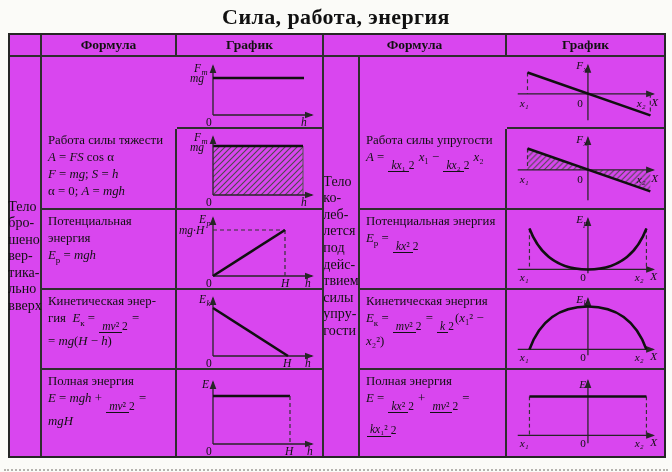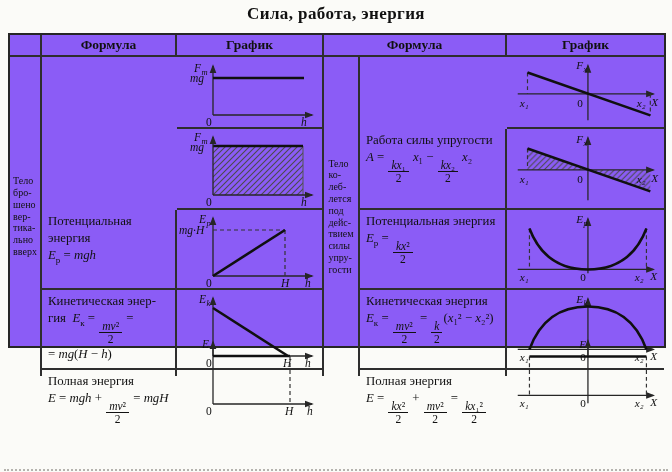--- a/index.html
+++ b/index.html
@@ -3,39 +3,39 @@
 <meta charset="utf-8">
 <style>
   html,body{margin:0;padding:0;}
   body{
     width:672px;height:472px;position:relative;overflow:hidden;
     background:#fbfbf8;color:#111;
     font-family:"Liberation Serif","DejaVu Serif",serif;
   }
   .page-title{
     position:absolute;top:4px;left:0;width:100%;text-align:center;
-    font-size:17px;font-weight:bold;letter-spacing:.4px;
+    font-size:22px;font-weight:bold;letter-spacing:.4px;
   }
   .tbl{
-    position:absolute;left:8px;top:33px;width:658px;height:315px;
-    border:2px solid #262626;background:#8b5cf6;box-sizing:border-box;
+    position:absolute;left:8px;top:33px;width:658px;height:425px;
+    border:2px solid #262626;background:#d946ef;box-sizing:border-box;
     display:grid;
     grid-template-columns:32px 135px 147px 36px 147px 1fr;
     grid-template-rows:22px 72px 81px 80px 80px 1fr;
   }
   .cell{position:relative;box-sizing:border-box;min-width:0;min-height:0;}
   .br{border-right:2px solid #2e2e2e;}
   .bb{border-bottom:2px solid #2e2e2e;}
   .hd{display:flex;align-items:center;justify-content:center;
       font-weight:bold;font-size:13.5px;}
   .fcell{padding:3px 6px;font-size:12.8px;line-height:1.32;}
   .side{display:flex;align-items:center;justify-content:center;text-align:left;
-        font-size:10px;line-height:1.18;padding:2px 1px;}
+        font-size:14px;line-height:1.18;padding:2px 1px;}
   .gcell{display:flex;align-items:center;justify-content:center;}
-  f{display:inline-flex;flex-direction:column;align-items:center;
+  f{display:inline-flex;flex-direction:row;align-items:center;
     vertical-align:-8px;line-height:1.08;font-size:11.5px;margin:0 1px;}
   fn{border-bottom:1px solid #111;padding:0 3px 0 3px;}
   fd{padding-top:0;}
   sub{font-size:9px;}
   svg{display:block;}
   svg text{font-family:"Liberation Serif","DejaVu Serif",serif;
            font-style:italic;font-size:11.5px;fill:#101010;}
   svg text.ss{font-size:8.5px;}
   svg text.up{font-style:normal;}
   .ax{stroke:#262626;stroke-width:1.3;fill:none;}
@@ -97,20 +97,21 @@
       <line class="dt" x1="20" y1="15" x2="146" y2="59"></line>
       <text x="70" y="11">F</text>
       <text class="ss" x="77.5" y="14">x</text>
       <text x="12" y="50">x₁</text>
       <text class="up" x="71" y="50">0</text>
       <text x="132" y="50">x₂</text>
       <text x="147" y="49">X</text>
     </svg>
   </div>
 
+  <div class="cell br bb fcell" style="grid-row:3;grid-column:2">Работа силы тяжести<br><i>A</i> = <i>FS</i> cos α<br><i>F</i> = <i>mg</i>; <i>S</i> = <i>h</i><br>α = 0; <i>A</i> = <i>mgh</i></div>
   <div class="cell br bb gcell" style="grid-row:3;grid-column:3">
     <svg width="145" height="79" viewBox="0 0 145 79">
       <rect x="36" y="17" width="90" height="49" fill="url(#hp)"></rect>
       <line class="thin" x1="126" y1="17" x2="126" y2="66"></line>
       <line class="dt" x1="36" y1="17" x2="126" y2="17"></line>
       <line class="ax" x1="36" y1="66" x2="36" y2="8" marker-end="url(#ar)"></line>
       <line class="ax" x1="36" y1="66" x2="135" y2="66" marker-end="url(#ar)"></line>
       <text x="17" y="12">F</text>
       <text class="ss" x="24.5" y="15">т</text>
       <text x="13" y="22">mg</text>

